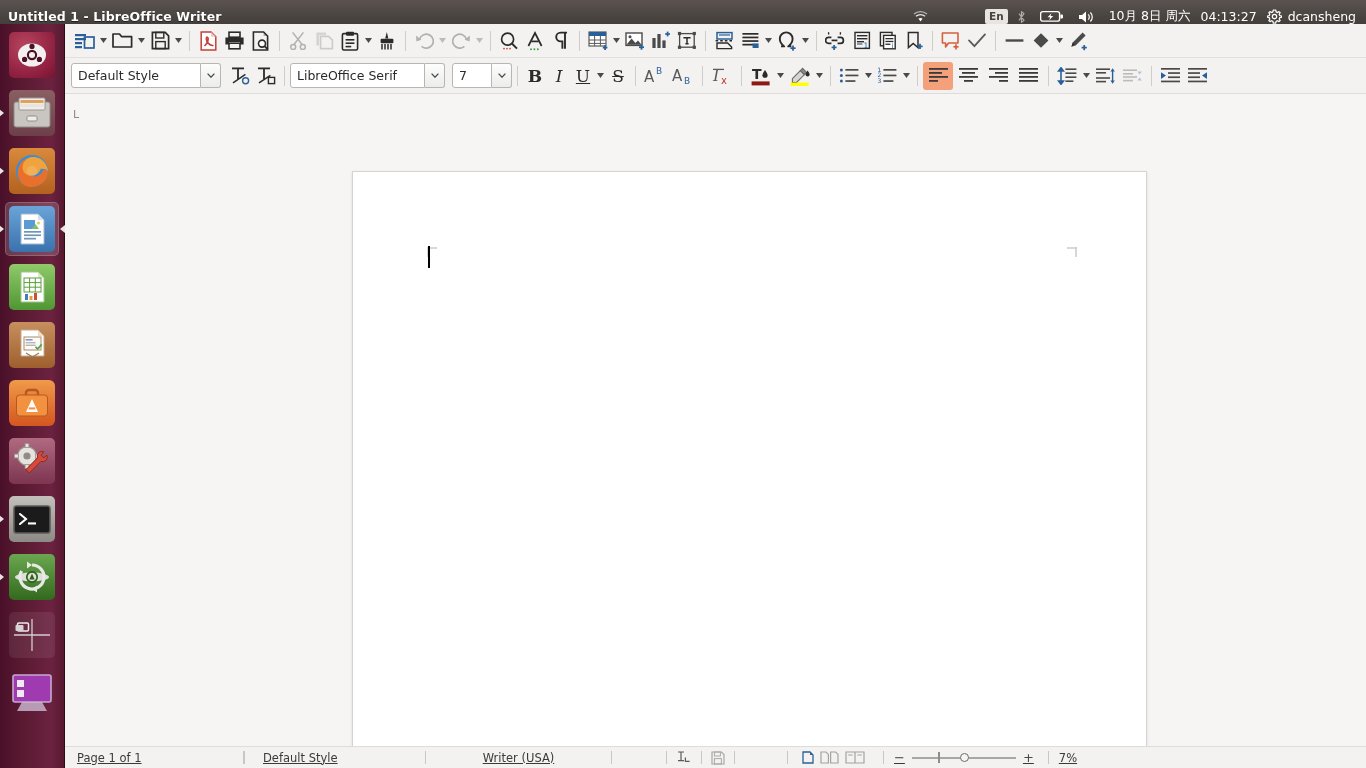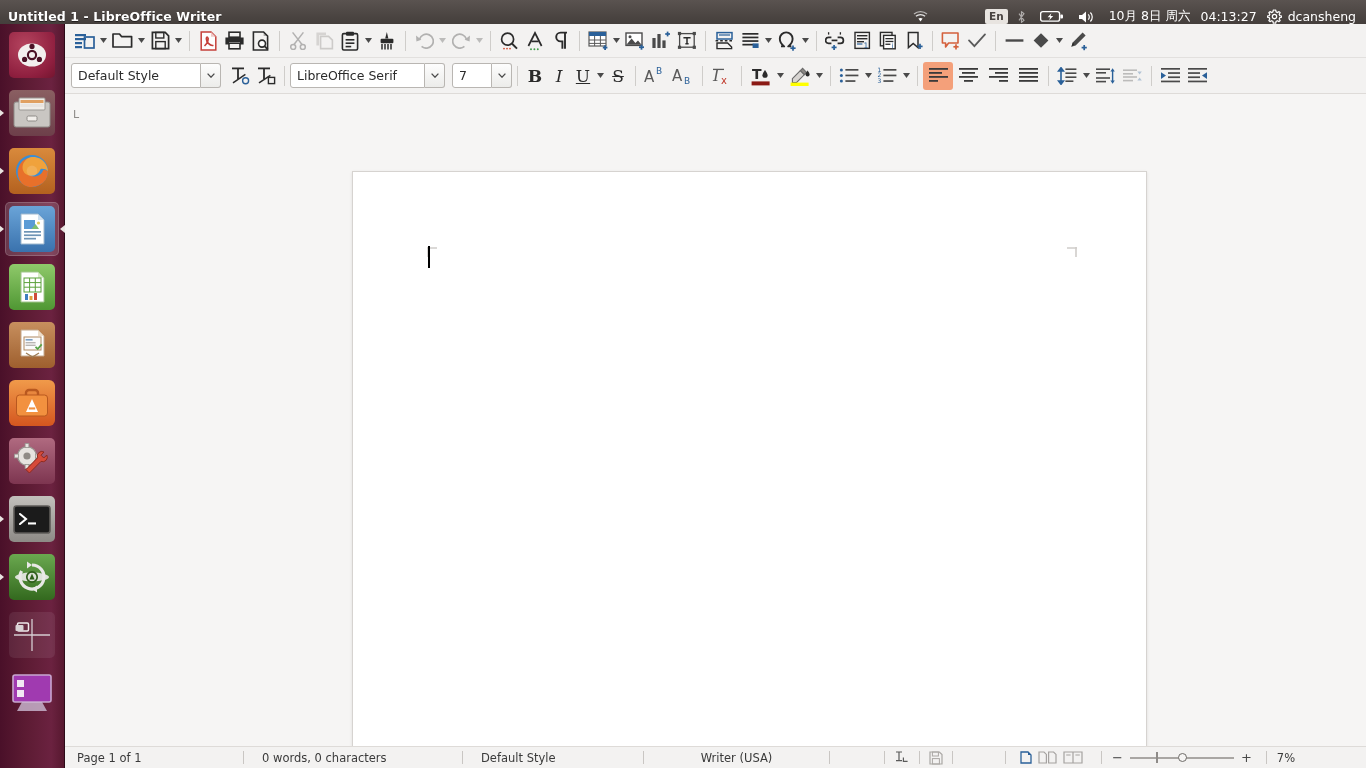--- a/index.html
+++ b/index.html
@@ -99,21 +99,21 @@
              background:#f6f5f4; overflow:hidden; }
   #page { position:absolute; left:287px; top:53px; width:795px; height:700px;
           background:#ffffff; border:1px solid #d6d3d0; box-shadow:0 1px 3px rgba(0,0,0,.10); }
   .margin-mark { position:absolute; width:14px; height:14px; }
   #caret { position:absolute; left:363px; top:222px; width:2px; height:22px; background:#000; }
 
   
   #status { position:absolute; top:746px; left:65px; width:1301px; height:22px;
             background:#f3f2f1; border-top:1px solid #dedbd8;
             display:flex; align-items:center; font-size:11.5px; color:#3a3a3a; }
-  .st-cell { display:flex; align-items:center; height:22px; padding:0 8px; white-space:nowrap; }
+  .st-cell { display:flex; align-items:center; height:22px; padding:0 8px; white-space:nowrap;text-decoration:underline; }
   .st-sep { width:1px;height:13px;background:#c9c6c3; }
   .zoom-slider { display:flex; align-items:center; gap:0; }
   .zs-track { position:relative; width:104px; height:13px; display:flex; align-items:center; }
   .zs-line { position:absolute; left:0; right:0; height:2px; background:#a9a6a3; }
   .zs-tick { position:absolute; left:26px; top:1px; width:2px; height:11px; background:#8e8b88; }
   .zs-knob { position:absolute; left:48px; width:9px;height:9px;border-radius:50%;
              background:#f6f5f4; border:1.6px solid #6e6b68; }
 
   svg { display:block; shape-rendering:geometricPrecision; }
 </style>
@@ -1090,21 +1090,20 @@
       </div>
     </div>
 
     <div id="caret"></div>
 
   </div>
 
   <div id="status">
     <div class="st-cell" style="width:178px;padding-left:12px;">Page 1 of 1</div>
     <div class="st-sep"></div>
-    <div class="st-cell" style="width:218px;padding-left:18px;">0 words, 0 characters</div>
     <div class="st-sep"></div>
     <div class="st-cell" style="width:180px;padding-left:18px;">Default Style</div>
     <div class="st-sep"></div>
     <div class="st-cell" style="width:185px;justify-content:center;">Writer (USA)</div>
     <div class="st-sep"></div>
 
     <div class="st-cell" style="width:54px;justify-content:center;"></div>
     <div class="st-sep"></div>
 
     <div class="st-cell" style="padding:0 9px;">

